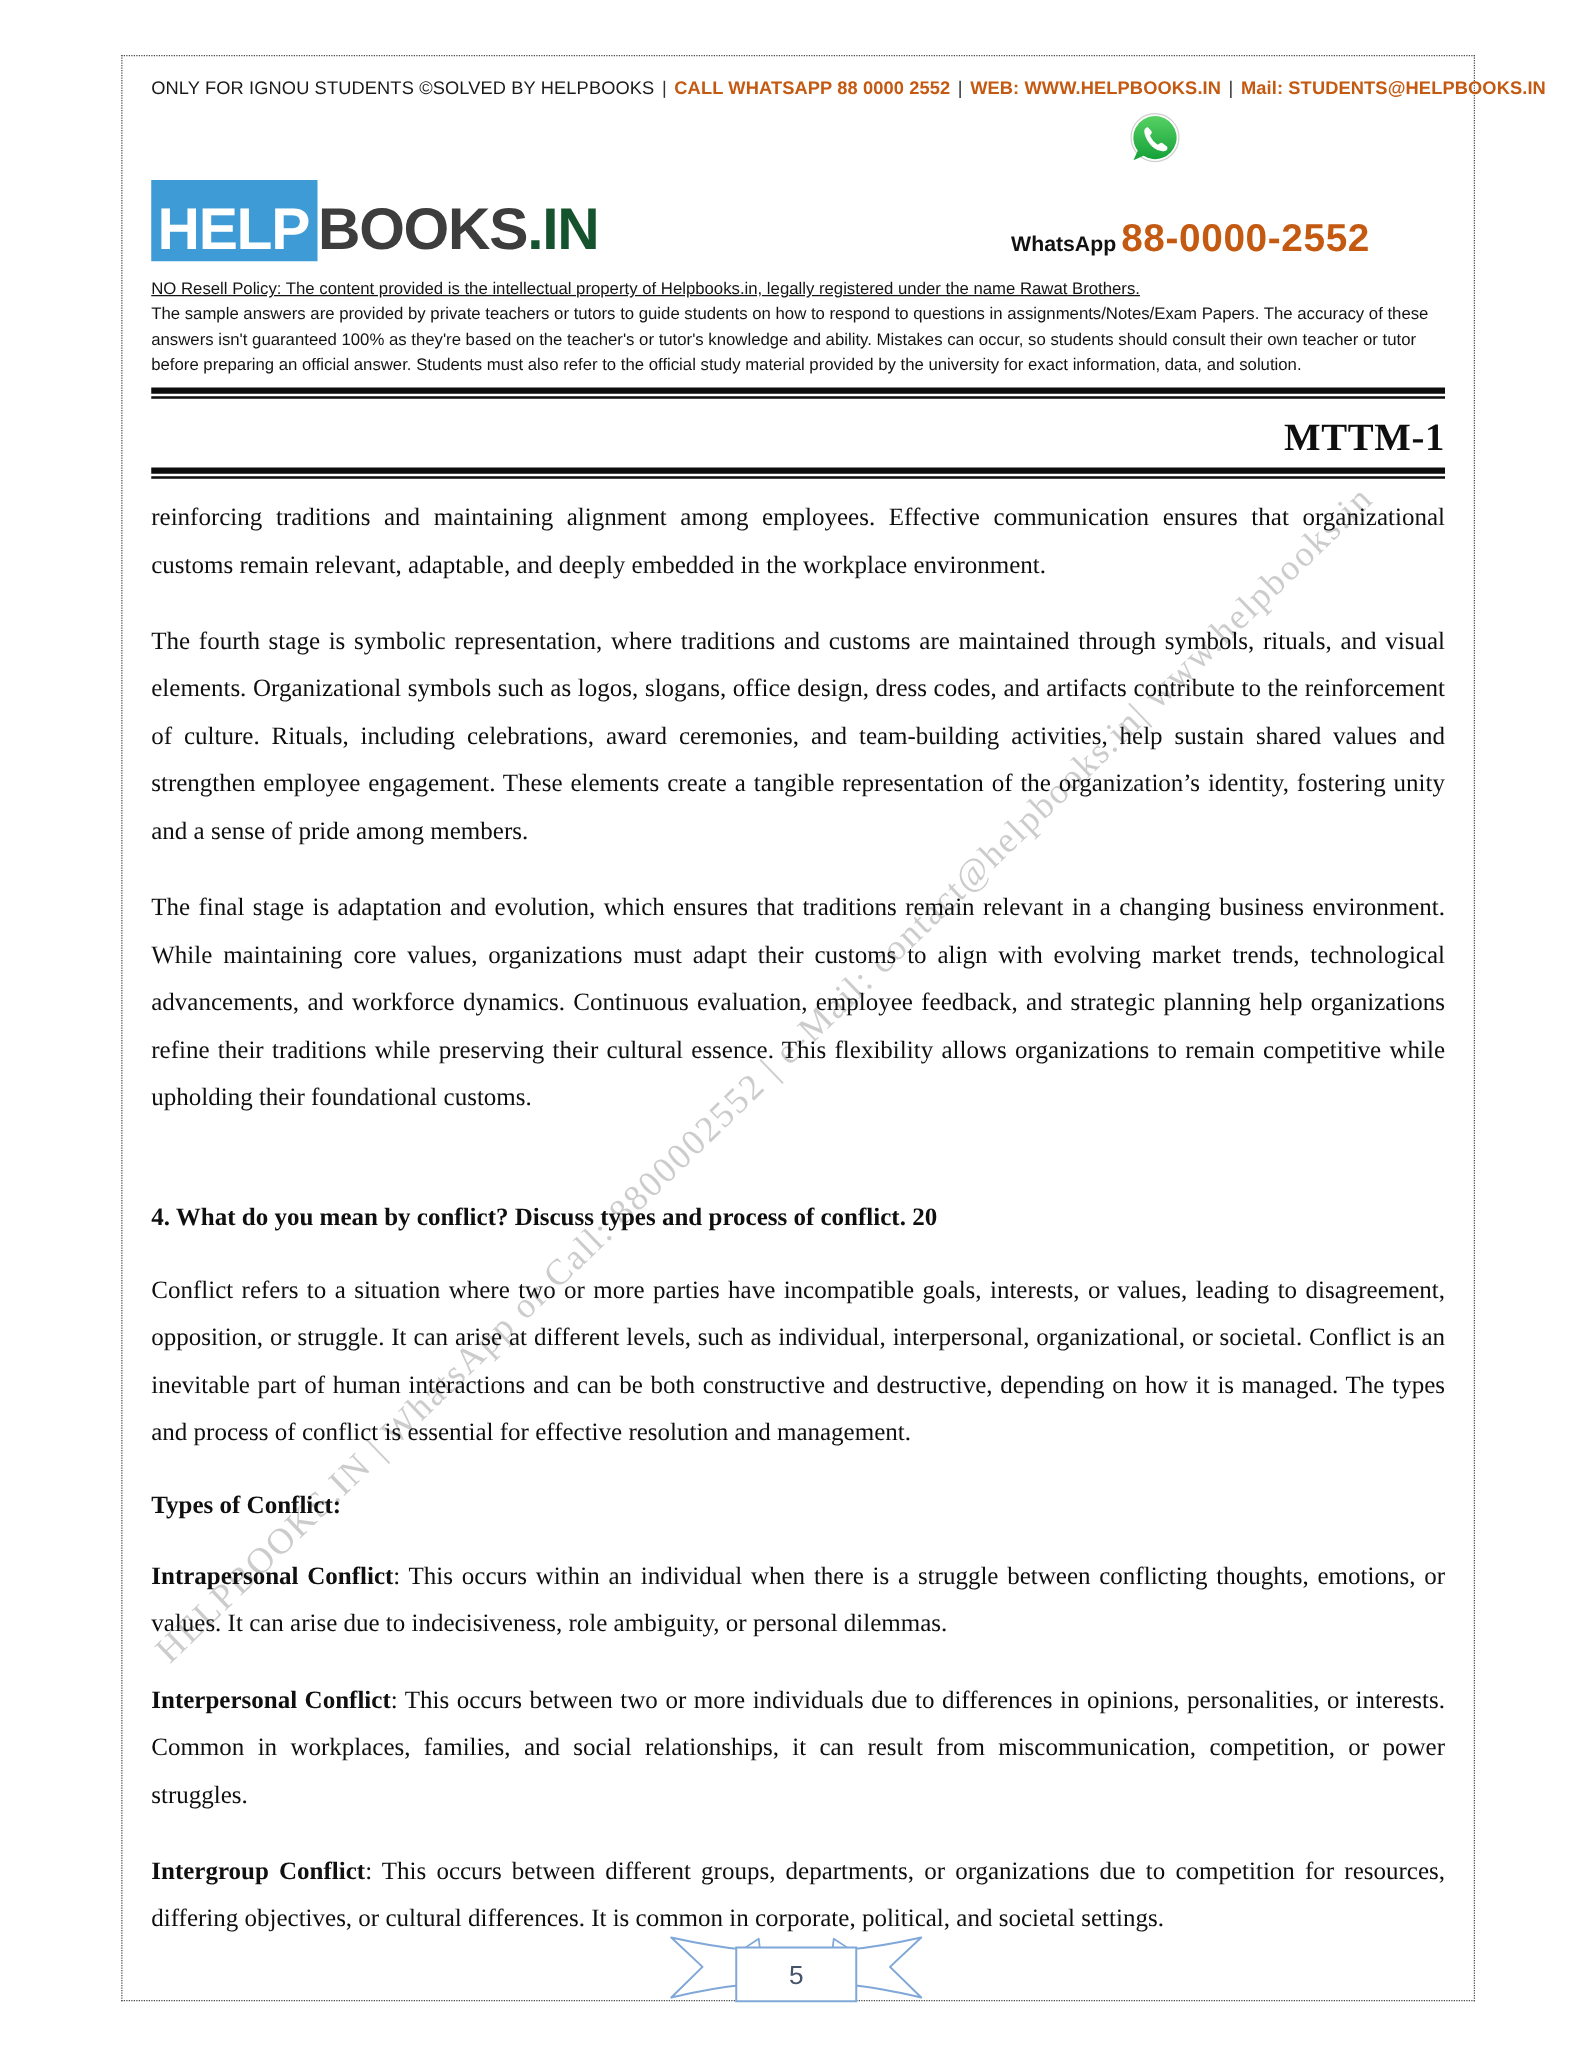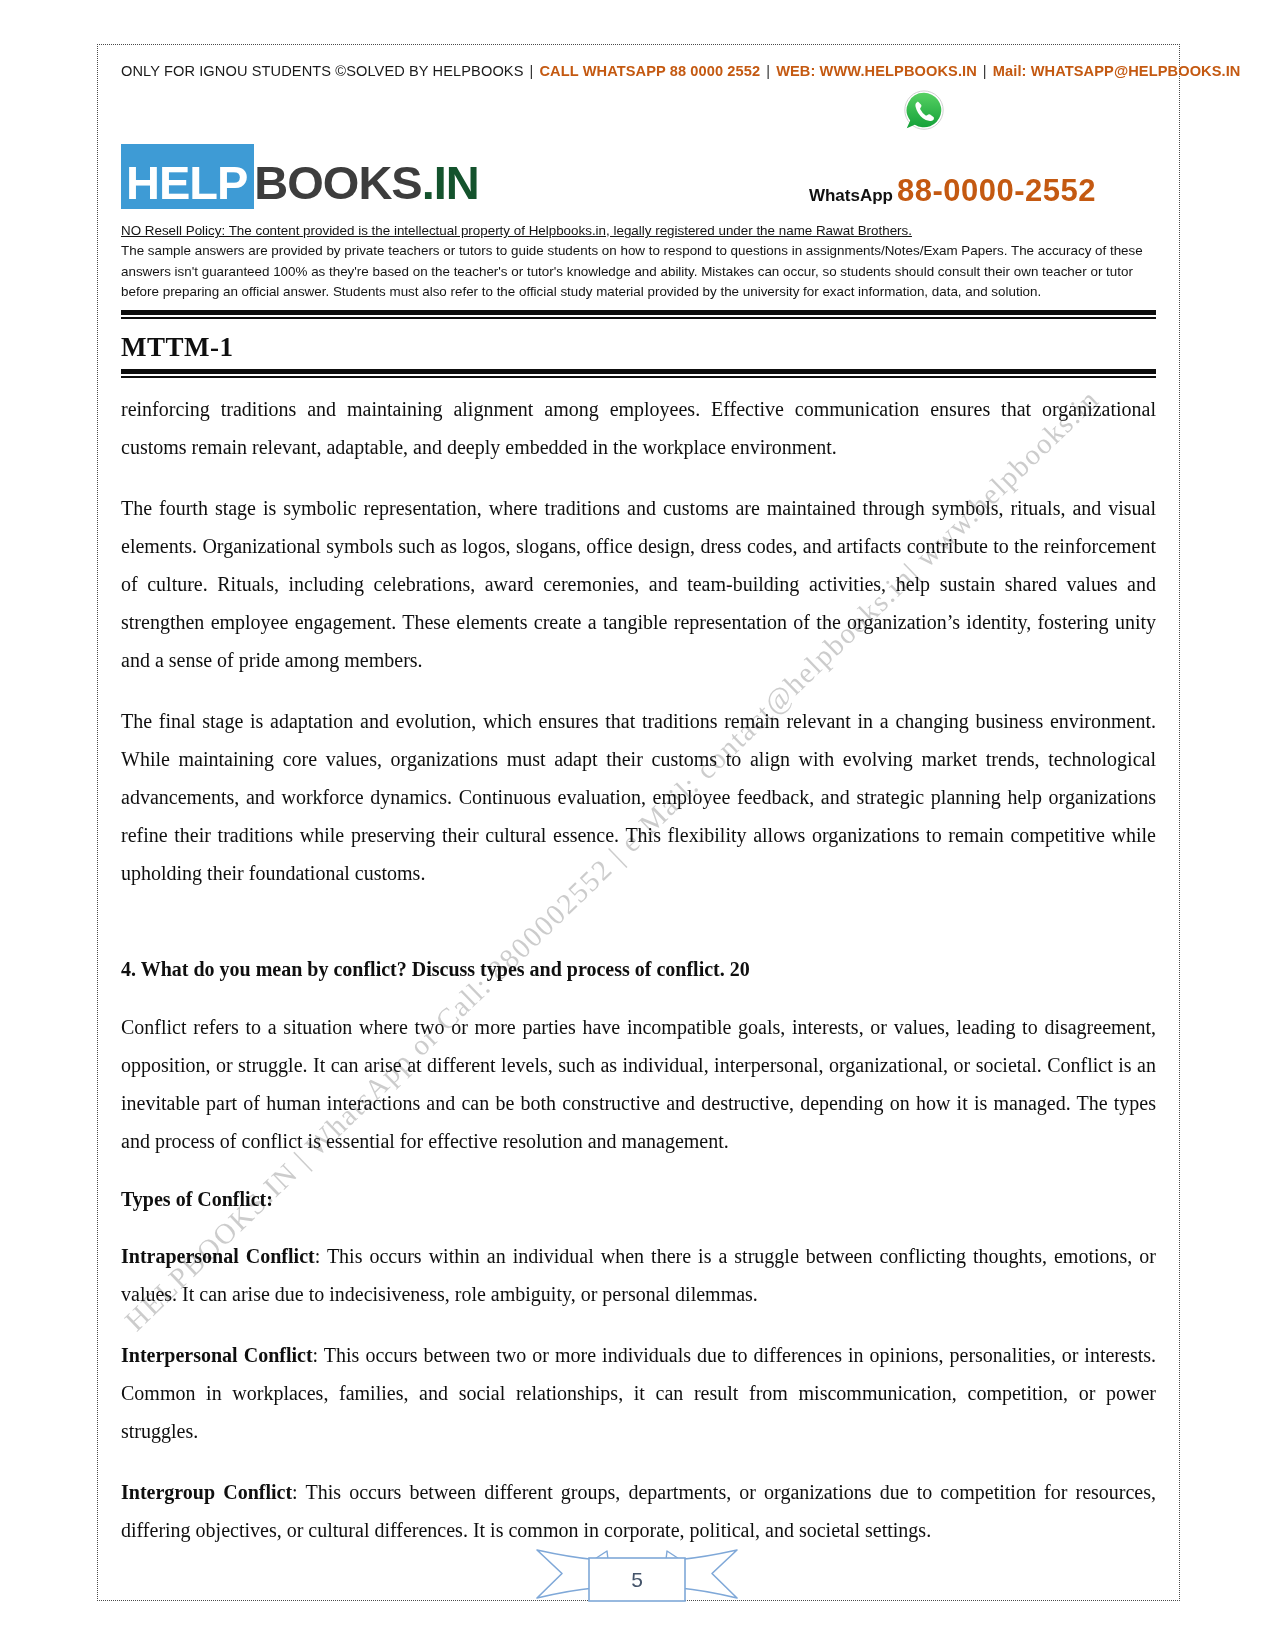--- a/index.html
+++ b/index.html
@@ -108,24 +108,24 @@
   
   .rule {
     border-top: 5px solid #0d0d0d;
     border-bottom: 2px solid #0d0d0d;
     height: 2px;
   }
   .rule.top-rule { margin-top: 7px; }
   .rule.title-rule { margin-top: 5px; }
 
   .doc-title {
-    text-align: left;
+    text-align: right;
     font-family: "Liberation Serif", serif;
     font-weight: 700;
-    font-size: 27px;
+    font-size: 31px;
     letter-spacing: 0.5px;
     margin: 13px 0 6px 0;
   }
 
   
   .doc-body { margin-top: 12px; }
   .para {
     font-size: 20px;
     line-height: 38px;
     text-align: justify;
@@ -158,21 +158,21 @@
 </style>
 </head>
 <body>
 
 <div class="watermark">HELPBOOKS.IN | WhatsApp or Call: 8800002552 | e-Mail: contact@helpbooks.in| www.helpbooks.in</div>
 
 <div class="page">
   <div class="content">
 
     <div class="info-line">
-      <span>ONLY FOR IGNOU STUDENTS ©SOLVED BY HELPBOOKS</span><span class="sep">|</span><span class="orange">CALL WHATSAPP 88 0000 2552</span><span class="sep">|</span><span class="orange">WEB: WWW.HELPBOOKS.IN</span><span class="sep">|</span><span class="orange">Mail: WHATSAPP@HELPBOOKS.IN</span>
+      <span>ONLY FOR IGNOU STUDENTS ©SOLVED BY HELPBOOKS</span><span class="sep">|</span><span class="orange">CALL WHATSAPP 88 0000 2552</span><span class="sep">|</span><span class="orange">WEB: WWW.HELPBOOKS.IN</span><span class="sep">|</span><span class="orange">Mail: STUDENTS@HELPBOOKS.IN</span>
     </div>
 
     <div class="brand-row">
       <div class="logo">
         <span class="logo-help">HELP</span><span class="logo-books">BOOKS</span><span class="logo-in">.IN</span>
       </div>
       <div class="wa-block">
         <svg class="wa-icon" width="46" height="46" viewBox="0 0 48 48">
           <defs>
             <linearGradient id="wagrad" x1="0" y1="0" x2="0" y2="1">

